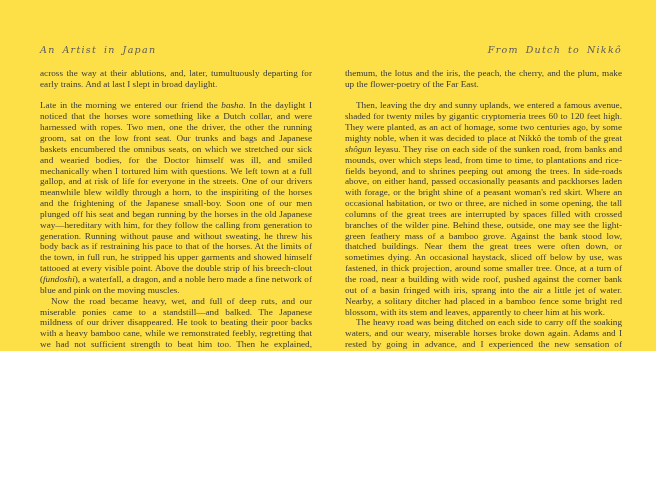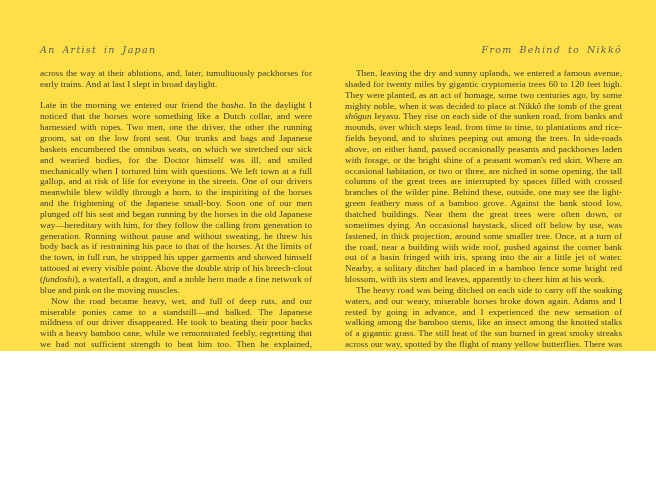--- a/index.html
+++ b/index.html
@@ -55,29 +55,30 @@
   .page-right .folio { right: 8px; }
 </style>
 </head>
 <body>
 
 <div class="spread">
 
   <section class="page page-left">
     <div class="running-head">An Artist in Japan</div>
     <div class="page-body">
-        <p class="para gap"><span>across the way at their ablutions, and, later, tumultuously packhorses for early trains. And at last I slept in broad daylight.</span></p>
+        <p class="para gap"><span>across the way at their ablutions, and, later, tumultuously departing for early trains. And at last I slept in broad daylight.</span></p>
         <p class="para"><span>Late in the morning we entered our friend the </span><i>basha</i><span>. In the daylight I noticed that the horses wore something like a Dutch collar, and were harnessed with ropes. Two men, one the driver, the other the running groom, sat on the low front seat. Our trunks and bags and Japanese baskets encumbered the omnibus seats, on which we stretched our sick and wearied bodies, for the Doctor himself was ill, and smiled mechanically when I tortured him with questions. We left town at a full gallop, and at risk of life for everyone in the streets. One of our drivers meanwhile blew wildly through a horn, to the inspiriting of the horses and the frightening of the Japanese small-boy. Soon one of our men plunged off his seat and began running by the horses in the old Japanese way—hereditary with him, for they follow the calling from generation to generation. Running without pause and without sweating, he threw his body back as if restraining his pace to that of the horses. At the limits of the town, in full run, he stripped his upper garments and showed himself tattooed at every visible point. Above the double strip of his breech-clout (</span><i>fundoshi</i><span>), a waterfall, a dragon, and a noble hero made a fine network of blue and pink on the moving muscles.</span></p>
         <p class="para indent"><span>Now the road became heavy, wet, and full of deep ruts, and our miserable ponies came to a standstill—and balked. The Japanese mildness of our driver disappeared. He took to beating their poor backs with a heavy bamboo cane, while we remonstrated feebly, regretting that we had not sufficient strength to beat him too. Then he explained, deferentially, that confusion seized him at being unable to keep his promise of delivering us to Imaichi for the appointed hour, and I felt as if we had been put in the wrong. Imagine the difference had he been—anyone but a Japanese. We turned aside from the main way into a little dry side-path, which led us into the hills and moors. As we got among them we left the annoying odors of the rice-fields and smelled for the first time the fragrance of wild roses, looking like ours, but a little paler. This was the first thing which reminded me of home—the roses that the Japanese do not seem to care for, do not seem to understand. With them the rose has no records, no associations, as with us. Once on this farther side of the garden of Iran, the peony and the chrysan-</span></p>
       </div>
     <div class="folio">19</div>
   </section>
 
   <section class="page page-right">
-    <div class="running-head">From Behind to Nikkô</div>
+    <div class="running-head">From Dutch to Nikkô</div>
     <div class="page-body">
+        <p class="para gap"><span>themum, the lotus and the iris, the peach, the cherry, and the plum, make up the flower-poetry of the Far East.</span></p>
         <p class="para indent"><span>Then, leaving the dry and sunny uplands, we entered a famous avenue, shaded for twenty miles by gigantic cryptomeria trees 60 to 120 feet high. They were planted, as an act of homage, some two centuries ago, by some mighty noble, when it was decided to place at Nikkô the tomb of the great </span><i>shôgun</i><span> Ieyasu. They rise on each side of the sunken road, from banks and mounds, over which steps lead, from time to time, to plantations and rice-fields beyond, and to shrines peeping out among the trees. In side-roads above, on either hand, passed occasionally peasants and packhorses laden with forage, or the bright shine of a peasant woman's red skirt. Where an occasional habitation, or two or three, are niched in some opening, the tall columns of the great trees are interrupted by spaces filled with crossed branches of the wilder pine. Behind these, outside, one may see the light-green feathery mass of a bamboo grove. Against the bank stood low, thatched buildings. Near them the great trees were often down, or sometimes dying. An occasional haystack, sliced off below by use, was fastened, in thick projection, around some smaller tree. Once, at a turn of the road, near a building with wide roof, pushed against the corner bank out of a basin fringed with iris, sprang into the air a little jet of water. Nearby, a solitary ditcher had placed in a bamboo fence some bright red blossom, with its stem and leaves, apparently to cheer him at his work.</span></p>
         <p class="para indent"><span>The heavy road was being ditched on each side to carry off the soaking waters, and our weary, miserable horses broke down again. Adams and I rested by going in advance, and I experienced the new sensation of walking among the bamboo stems, like an insect among the knotted stalks of a gigantic grass. The still heat of the sun burned in great smoky streaks across our way, spotted by the flight of many yellow butterflies. There was no sound of birds in the high spaces above. The few peasants that we met slipped past on their straw sandals, their noiseless horses also shod with straw. Occasionally there was a shiver of the great spruces overhead, and far behind us the cries of our grooms to their horses.</span></p>
       </div>
     <div class="folio">19</div>
   </section>
 
 </div>
 
 </body></html>

